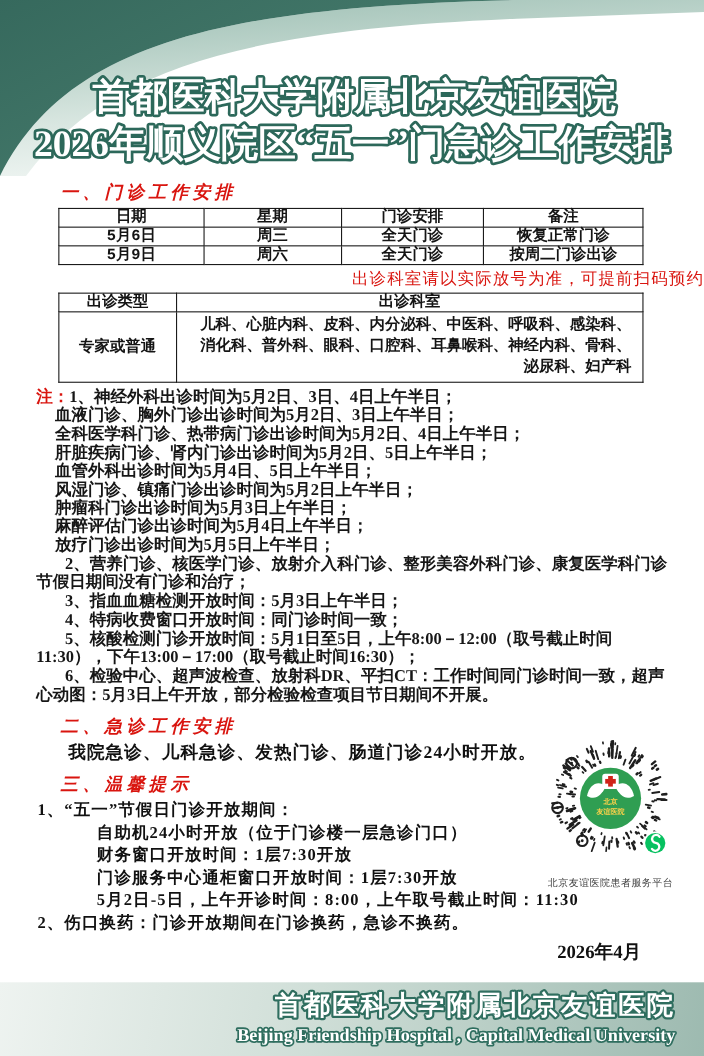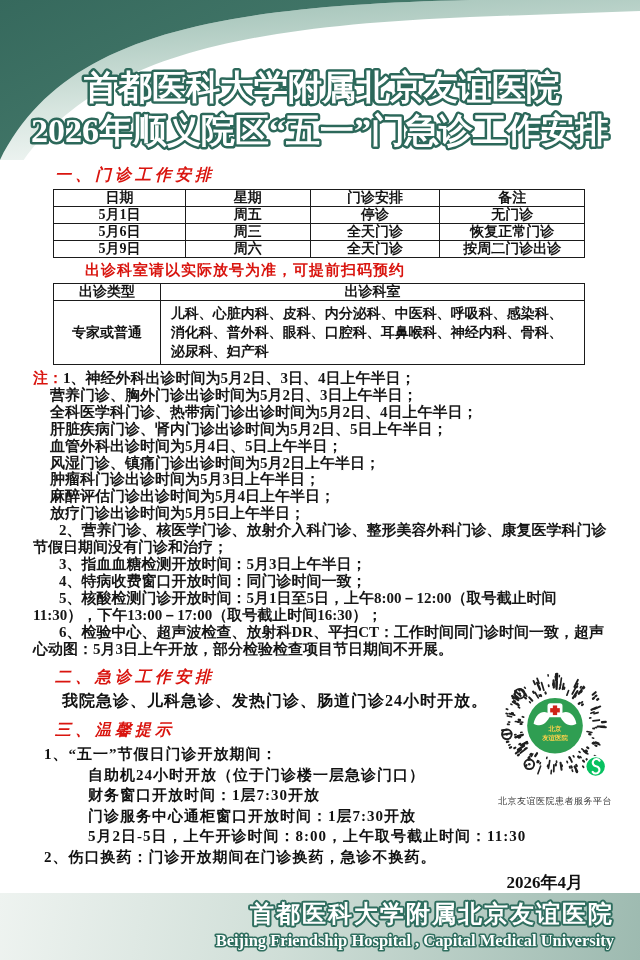--- a/index.html
+++ b/index.html
@@ -16,41 +16,41 @@
 
   
   .sec-heading {
     color:#d9150f; font-weight:bold; font-style:italic;
     font-size:16px; letter-spacing:4px;
     margin:5px 0 3px 55px;
   }
 
   
   table { border-collapse:collapse; margin-left:53px; width:532px;
-          font-size:14px; font-weight:bold; text-align:center; color:#141414; }
+          font-size:14px; font-weight:bold; text-align:center; color:#141414;font-family:Liberation Mono, monospace; }
   th,td { border:1px solid #1b1b1b; padding:1px 3px; line-height:14px; height:17px; }
   .dept-table { margin-top:2px; }
-  .dept-table td.depts { text-align:left; padding:3px 10px; line-height:19px; height:auto; }
+  .dept-table td.depts { text-align:right; padding:3px 10px; line-height:19px; height:auto; }
 
   .scan-note {
-    color:#d9150f; font-weight:bold; font-size:15px;
-    margin:3px 0 3px 85px; letter-spacing:1px;
+    color:#d9150f; font-weight:normal; font-size:15px;
+    margin:3px 0 3px 85px; letter-spacing:1px;text-align:right;
   }
 
   
   .notes { margin:5px 0 0 33px; width:578px; font-size:15px; line-height:16.9px;
            font-weight:bold; color:#161616; }
   .notes .red { color:#d9150f; }
   .note-sub { margin-left:17px; }
   .note-para { text-indent:26px; }
 
   
   .sec2-body { margin:2px 0 2px 62px; font-size:16px; font-weight:bold; letter-spacing:1px; }
   .tips { font-size:15px; font-weight:bold; line-height:20.5px; letter-spacing:1px; }
-  .tip-head { margin-left:44px; white-space:nowrap;font-family:Liberation Serif, serif; }
+  .tip-head { margin-left:34px; white-space:nowrap;font-family:Liberation Serif, serif; }
   .tip-line { margin-left:88px; white-space:nowrap; }
 
   .date-line { text-align:right; padding-right:57px; font-size:17px;
                font-weight:bold; margin-top:4px; }
 
   
   .qr-block { position:absolute; top:668px; left:480px; width:150px; text-align:center; }
   .qr-caption { font-size:9px; color:#3a3a3a; letter-spacing:0.5px; margin-top:1px;
                 font-family:"Liberation Sans","DejaVu Sans",sans-serif; }
 
@@ -99,26 +99,20 @@
           <col style="width:145px">
         </colgroup>
       <tbody>
           <tr>
         <th>日期</th>
         <th>星期</th>
         <th>门诊安排</th>
         <th>备注</th>
       </tr>
       <tr>
-        <td>5月1日</td>
-        <td>周五</td>
-        <td>停诊</td>
-        <td>无门诊</td>
-      </tr>
-      <tr>
         <td>5月6日</td>
         <td>周三</td>
         <td>全天门诊</td>
         <td>恢复正常门诊</td>
       </tr>
       <tr>
         <td>5月9日</td>
         <td>周六</td>
         <td>全天门诊</td>
         <td>按周二门诊出诊</td>
@@ -142,21 +136,21 @@
         <td>专家或普通</td>
         <td class="depts">儿科、心脏内科、皮科、内分泌科、中医科、呼吸科、感染科、消化科、普外科、眼科、口腔科、耳鼻喉科、神经内科、骨科、泌尿科、妇产科</td>
       </tr>
     </tbody>
       </table>
 
     <div class="notes">
       <div>
         <span class="red">注：</span><span>1、神经外科出诊时间为5月2日、3日、4日上午半日；</span>
       </div>
-      <div class="note-sub">营养门诊、胸外门诊出诊时间为5月2日、3日上午半日；</div>
+      <div class="note-sub">血液门诊、胸外门诊出诊时间为5月2日、3日上午半日；</div>
       <div class="note-sub">全科医学科门诊、热带病门诊出诊时间为5月2日、4日上午半日；</div>
       <div class="note-sub">肝脏疾病门诊、肾内门诊出诊时间为5月2日、5日上午半日；</div>
       <div class="note-sub">血管外科出诊时间为5月4日、5日上午半日；</div>
       <div class="note-sub">风湿门诊、镇痛门诊出诊时间为5月2日上午半日；</div>
       <div class="note-sub">肿瘤科门诊出诊时间为5月3日上午半日；</div>
       <div class="note-sub">麻醉评估门诊出诊时间为5月4日上午半日；</div>
       <div class="note-sub">放疗门诊出诊时间为5月5日上午半日；</div>
       <p class="note-para">2、营养门诊、核医学门诊、放射介入科门诊、整形美容外科门诊、康复医学科门诊节假日期间没有门诊和治疗；</p>
       <p class="note-para">3、指血血糖检测开放时间：5月3日上午半日；</p>
       <p class="note-para">4、特病收费窗口开放时间：同门诊时间一致；</p>

